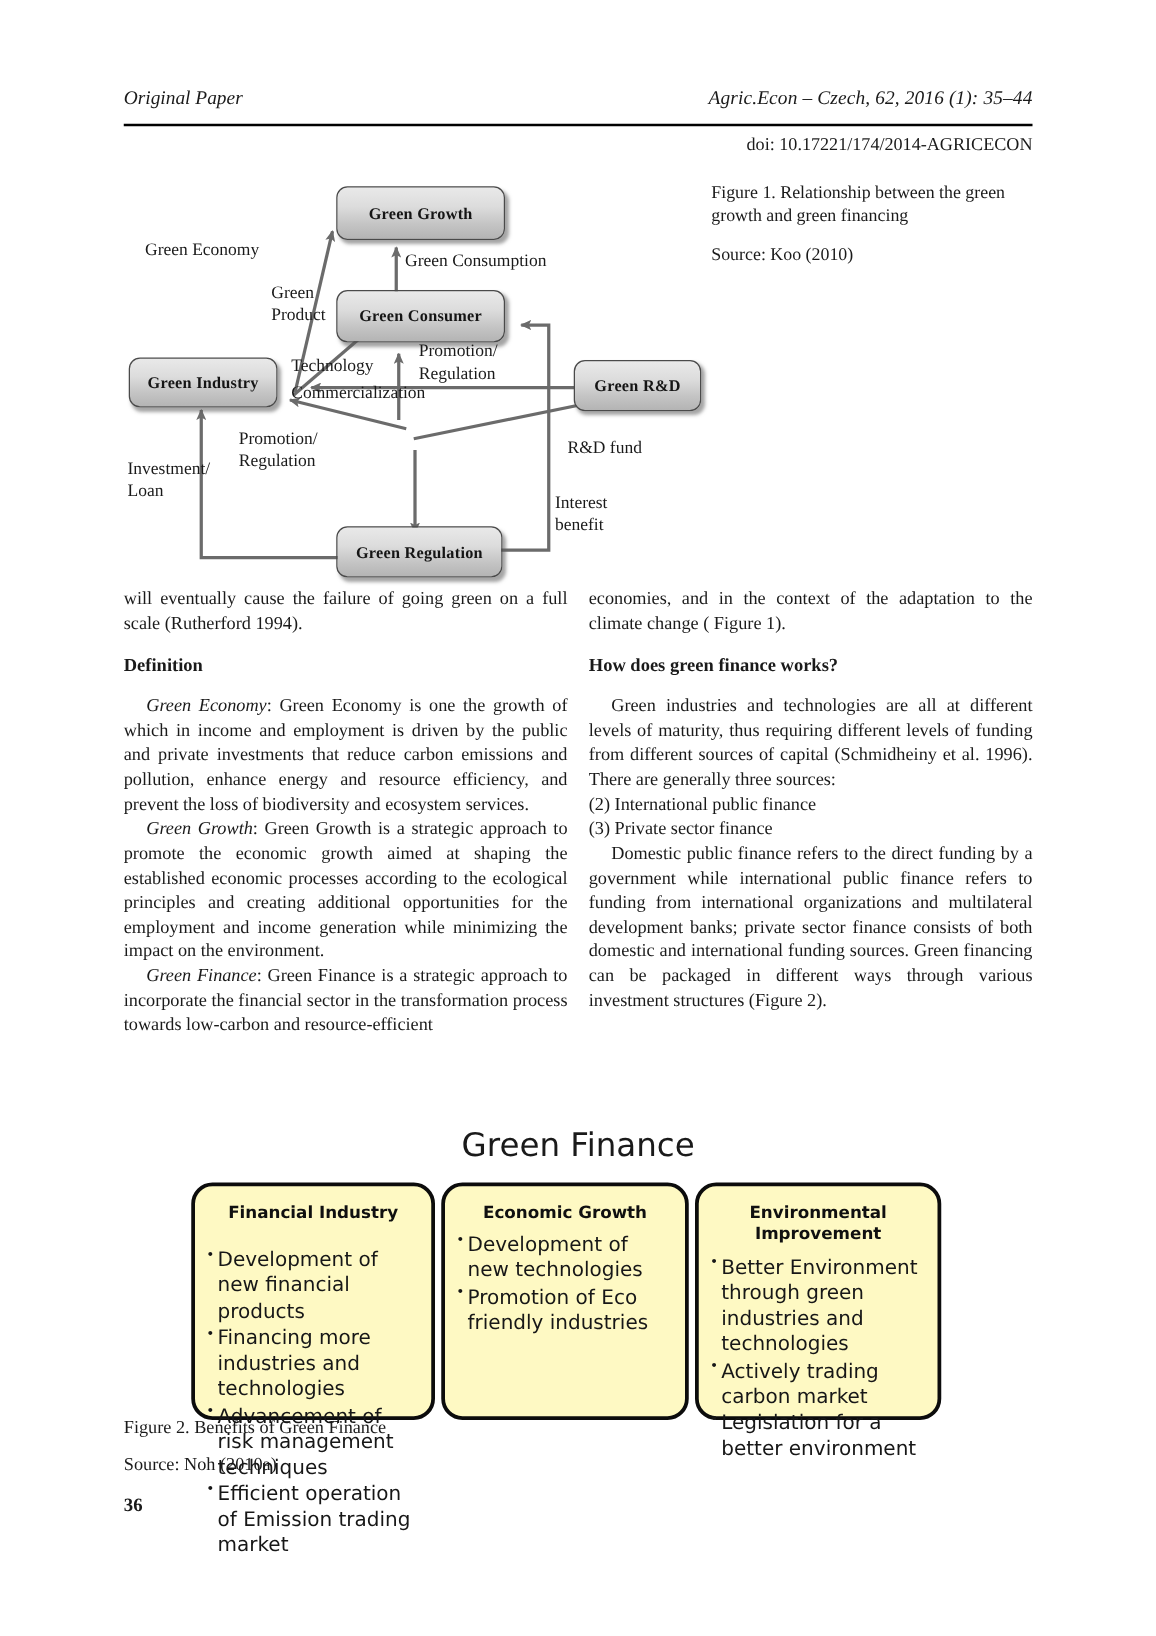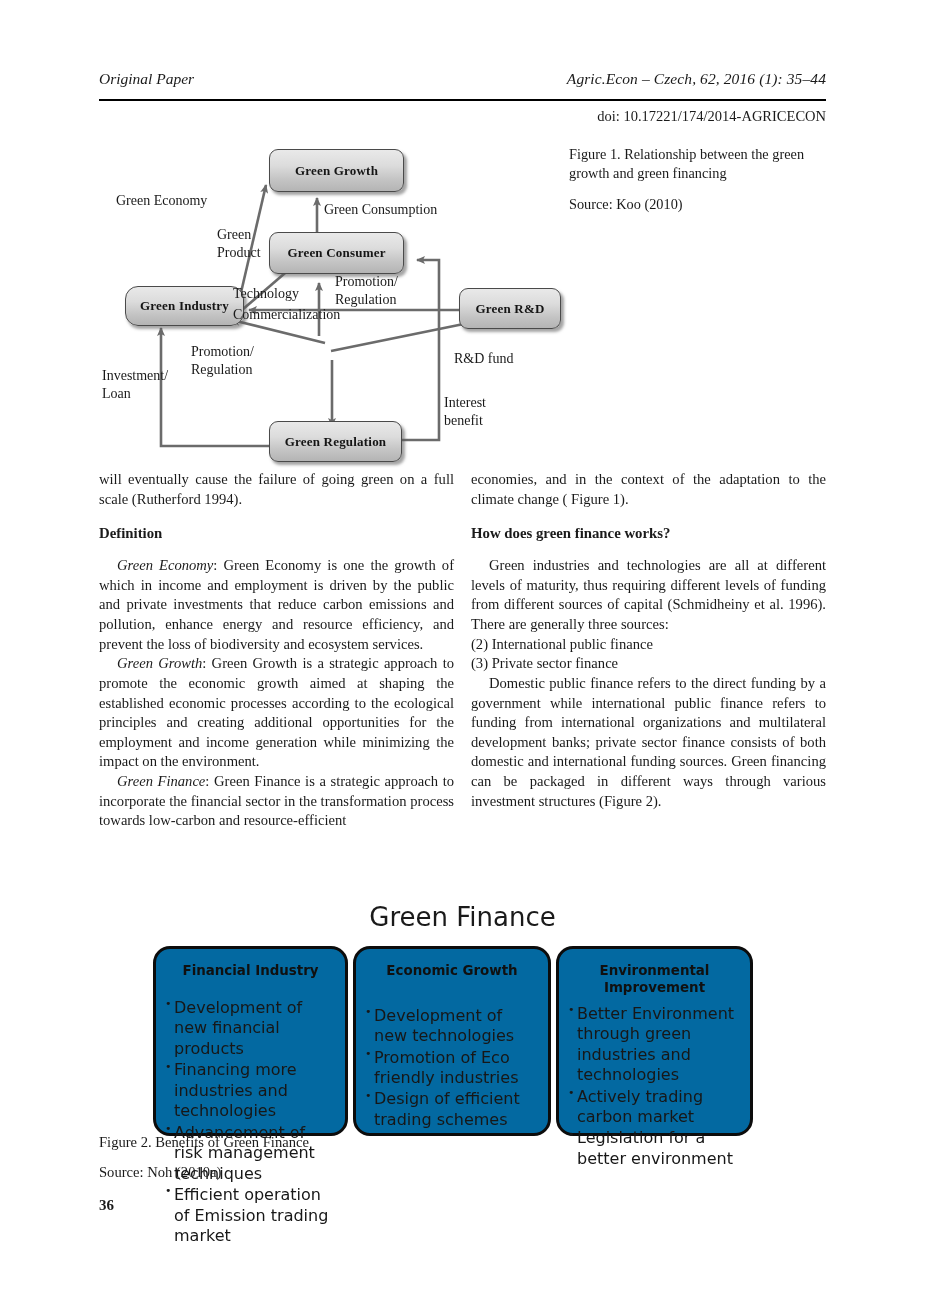--- a/index.html
+++ b/index.html
@@ -39,30 +39,30 @@
   .col p.noind{text-indent:0;}
   .col h3{margin:15px 0 12px 0;font-size:14.8px;font-weight:bold;text-indent:0;}
   .it{font-style:italic;}
 
   
   .fig2-title{position:absolute;left:0;right:0;top:902px;text-align:center;
               font-family:"DejaVu Sans","Liberation Sans",sans-serif;
               font-size:26px;color:#1a1a1a;}
   .fig2{position:absolute;left:153px;top:946px;width:600px;height:190px;}
   .f2box{position:absolute;top:0;height:190px;border:3px solid #0c0c0c;border-radius:17px;
-         background:#0369a1;box-sizing:border-box;
+         background:#fef9c3;box-sizing:border-box;
          font-family:"DejaVu Sans","Liberation Sans",sans-serif;}
   .f2box .hd{text-align:center;font-weight:bold;font-size:13.4px;color:#101010;
              margin:14px 8px 0 8px;line-height:1.25;}
   .f2box ul{list-style:none;margin:0;padding:0;}
   .f2box li{position:relative;font-size:16px;line-height:1.29;color:#171717;
             padding-left:9px;margin-bottom:.5px;}
   .f2box li:before{content:"\2022";position:absolute;left:0;top:-.5px;font-size:11px;}
   .f2box .body{margin:18px 10px 0 9px;}
-  .f2box.b2 .body{margin-top:26px;}
+  .f2box.b2 .body{margin-top:6px;}
   .f2box.b3 .body{margin-top:7px;}
   .fig2-cap{position:absolute;left:99px;top:1134px;font-size:14.6px;}
   .fig2-src{position:absolute;left:99px;top:1164px;font-size:14.6px;}
   .pageno{position:absolute;left:99px;top:1197px;font-size:15px;font-weight:bold;}
 </style>
 </head>
 <body>
 
 <div class="page">
 
@@ -106,21 +106,21 @@
         <path d="M299,302 L340,302 L340,122 L318,122"></path>
       </g>
     </svg>
 
     <div class="dbox" style="left:170px;top:11px;width:133px;height:41px;">
       <span>Green Growth</span>
     </div>
     <div class="dbox" style="left:170px;top:94px;width:133px;height:40px;">
       <span>Green Consumer</span>
     </div>
-    <div class="dbox" style="left:26px;top:148px;width:117px;height:38px;border-radius:13px;">
+    <div class="dbox" style="left:4px;top:148px;width:117px;height:38px;">
       <span>Green Industry</span>
     </div>
     <div class="dbox" style="left:360px;top:150px;width:100px;height:39px;">
       <span>Green R&amp;D</span>
     </div>
     <div class="dbox" style="left:170px;top:283px;width:131px;height:39px;">
       <span>Green Regulation</span>
     </div>
 
     <div class="dlabel" style="left:17px;top:54px;">Green Economy</div>
@@ -171,21 +171,20 @@
         </ul>
       </div>
     </div>
 
     <div class="f2box b2" style="left:200px;width:198px;">
       <div class="hd">Economic Growth</div>
       <div class="body">
         <ul>
           <li>Development of new technologies</li>
           <li>Promotion of Eco friendly industries</li>
-          <li>Design of efficient trading schemes</li>
         </ul>
       </div>
     </div>
 
     <div class="f2box b3" style="left:403px;width:197px;">
       <div class="hd">Environmental Improvement</div>
       <div class="body">
         <ul>
           <li>Better Environment through green industries and technologies</li>
           <li>Actively trading carbon market</li>

